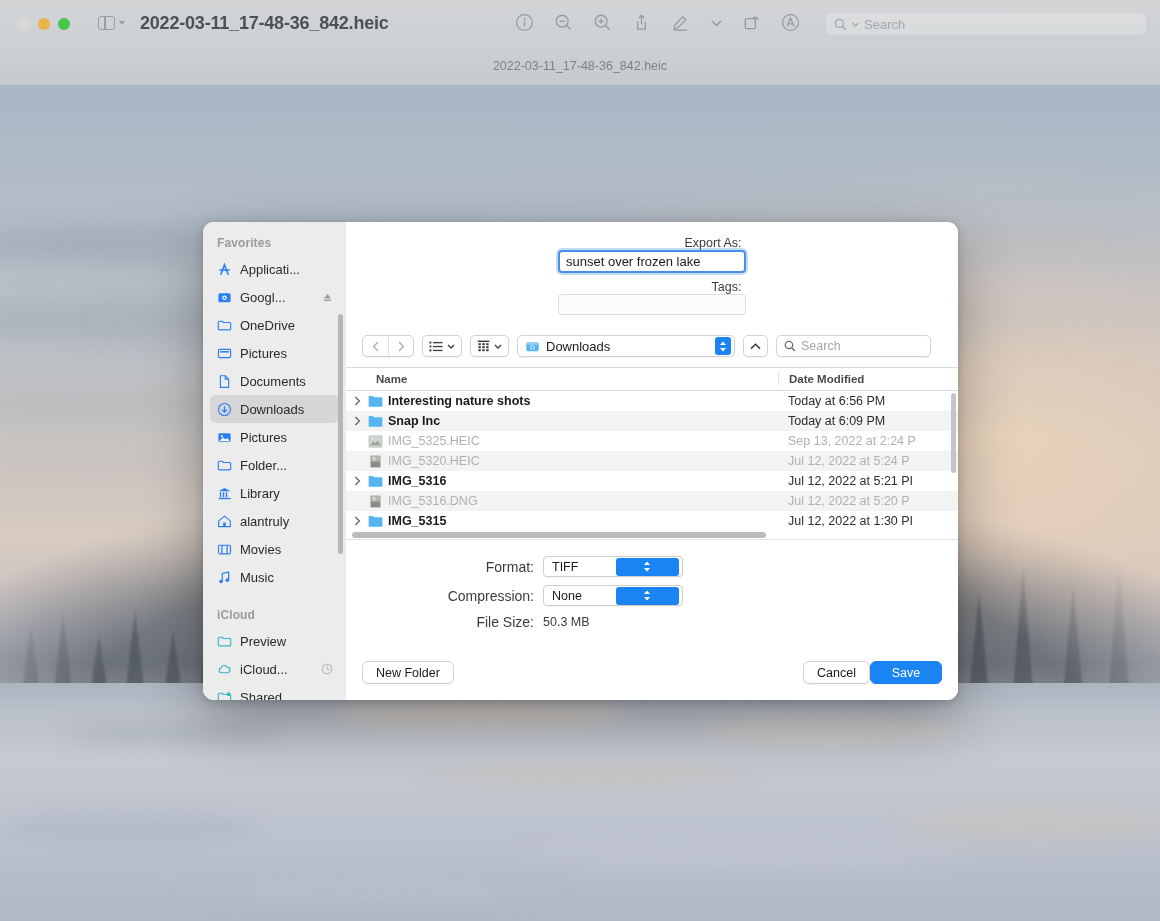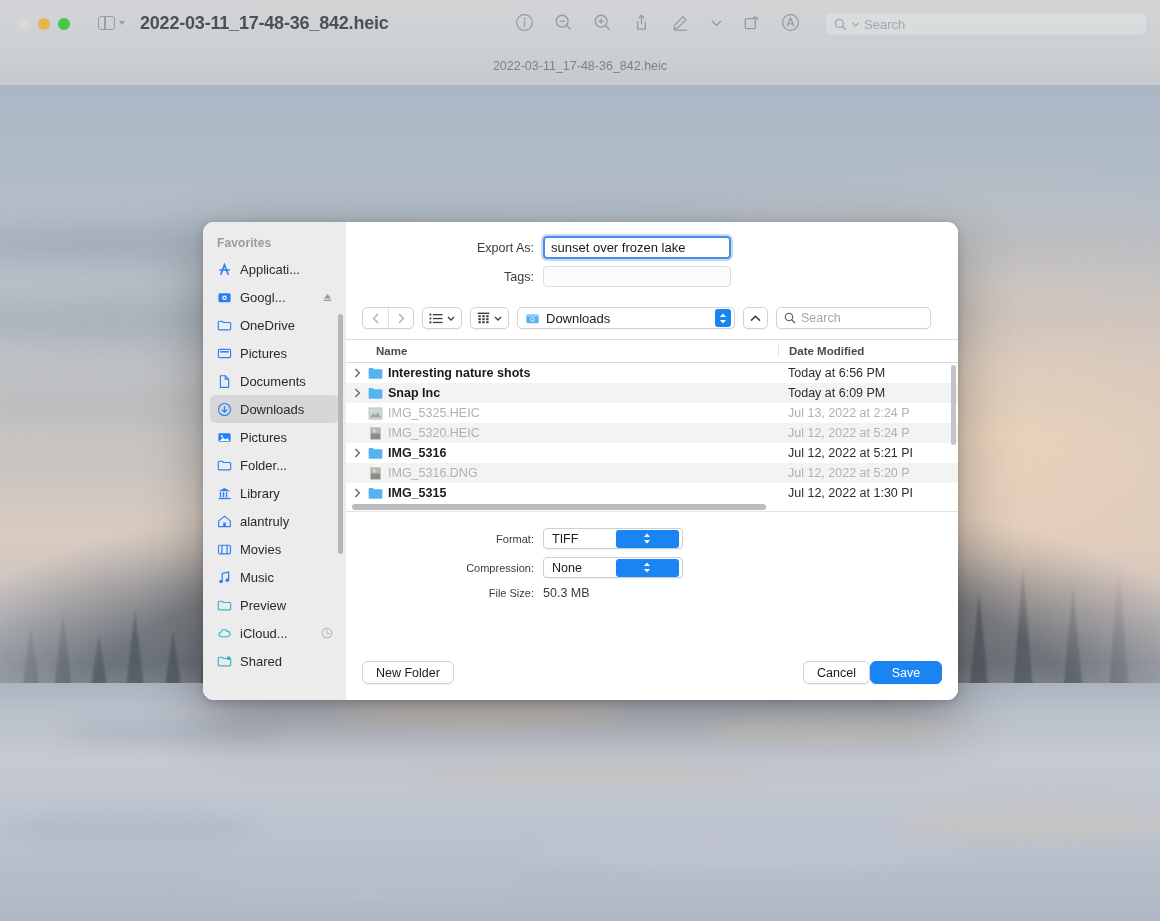--- a/index.html
+++ b/index.html
@@ -151,21 +151,21 @@
   .sb-trail { margin-left: auto; display: flex; align-items: center; }
   .sb-scroll {
     position: absolute; right: 3px; top: 92px; width: 5px; height: 240px;
     background: #b6b6b8; border-radius: 3px;
   }
 
   
   .dlg-main { flex: 1; display: flex; flex-direction: column; background: #fff; min-width: 0; }
 
   .form-top { padding: 14px 0 10px 0; }
-  .form-row { display: flex; align-items: center; margin-bottom: 7px; }
+  .form-row { display: flex; align-items: center; margin-bottom: 7px; flex-direction: column; }
   .form-lab {
     width: 197px; text-align: right; padding-right: 9px;
     font-size: 12.5px; color: #3b3b3d;
   }
   .txtfield {
     width: 188px; height: 21px; border-radius: 4px;
     background: #fff; border: 1px solid #c8c8ca;
     font-size: 13px; color: #1a1a1c; padding: 0 7px;
     display: flex; align-items: center;
   }
@@ -250,21 +250,21 @@
     background: #bcbcbe; border-radius: 3px;
   }
   .vscroll {
     position: absolute; right: 2px; top: 2px; width: 5px; height: 80px;
     background: #c4c4c6; border-radius: 3px;
   }
 
   
   .opts { padding: 16px 0 0 0; }
   .opt-row { display: flex; align-items: center; margin-bottom: 8px; }
-  .opt-lab { width: 197px; text-align: right; padding-right: 9px; font-size: 11px; color: #3b3b3d; }
+  .opt-lab { width: 197px; text-align: right; padding-right: 9px; font-size: 14px; color: #3b3b3d; }
   .popup {
     width: 140px; height: 21px; border-radius: 4px; background: #fff;
     border: 1px solid #cfcfd1; box-shadow: 0 1px 1px rgba(0,0,0,.05);
     display: flex; align-items: center; padding: 0 3px 0 8px;
     font-size: 12.5px; color: #1a1a1c;
   }
   .popup span { flex: 1; }
   .filesize { font-size: 12.5px; color: #3b3b3d; }
 
   
@@ -543,20 +543,21 @@
         <span class="sb-ic">
             <svg width="15" height="15" viewBox="0 0 16 16">
               <path d="M5.6 12 V3.6 L12.4 2.2 V10.6" fill="none" stroke="#2b7ff5" stroke-width="1.3"></path>
               <circle cx="4.3" cy="12.2" r="1.9" fill="#2b7ff5"></circle>
               <circle cx="11.1" cy="10.8" r="1.9" fill="#2b7ff5"></circle>
             </svg>
           </span>
         <span class="sb-label">Music</span>
       </div>
 
+      <div class="sb-head second">iCloud</div>
 
       <div class="sb-item">
         <span class="sb-ic">
             <svg width="15" height="15" viewBox="0 0 16 16">
               <path d="M1.4 4.6 a1.1 1.1 0 0 1 1.1-1.1 h3.1 l1.2 1.3 h6.7 a1.1 1.1 0 0 1 1.1 1.1 v5.6 a1.1 1.1 0 0 1 -1.1 1.1 h-11 a1.1 1.1 0 0 1 -1.1 -1.1 z" fill="none" stroke="#32b6c8" stroke-width="1.2"></path>
             </svg>
           </span>
         <span class="sb-label">Preview</span>
       </div>
 
@@ -722,21 +723,21 @@
           <div class="fl-row disabled">
             <div class="c-name">
               <span class="disclosure"></span>
               <svg width="15" height="13" viewBox="0 0 16 14">
                   <rect x="1" y="1" width="14" height="12" fill="#cfd6d0" stroke="#b4bab6" stroke-width="0.8"></rect>
                   <path d="M2 11 L5.6 6.6 L8 9 L10.4 6 L14 11 Z" fill="#9aa89c"></path>
                   <circle cx="4.6" cy="4" r="1.2" fill="#e2e8e2"></circle>
                 </svg>
               <span class="fname">IMG_5325.HEIC</span>
             </div>
-            <div class="c-date">Jul 13, 2022 at 2:24 P</div>
+            <div class="c-date">Sep 13, 2022 at 2:24 P</div>
           </div>
 
           <div class="fl-row disabled alt">
             <div class="c-name">
               <span class="disclosure"></span>
               <svg width="15" height="13" viewBox="0 0 16 14">
                   <rect x="3" y="1" width="10" height="12" fill="#b9b6b0" stroke="#a8a5a0" stroke-width="0.8"></rect>
                   <rect x="3" y="7" width="10" height="6" fill="#8e8b86"></rect>
                   <rect x="5" y="2" width="3" height="4" fill="#d8d5cf"></rect>
                 </svg>

